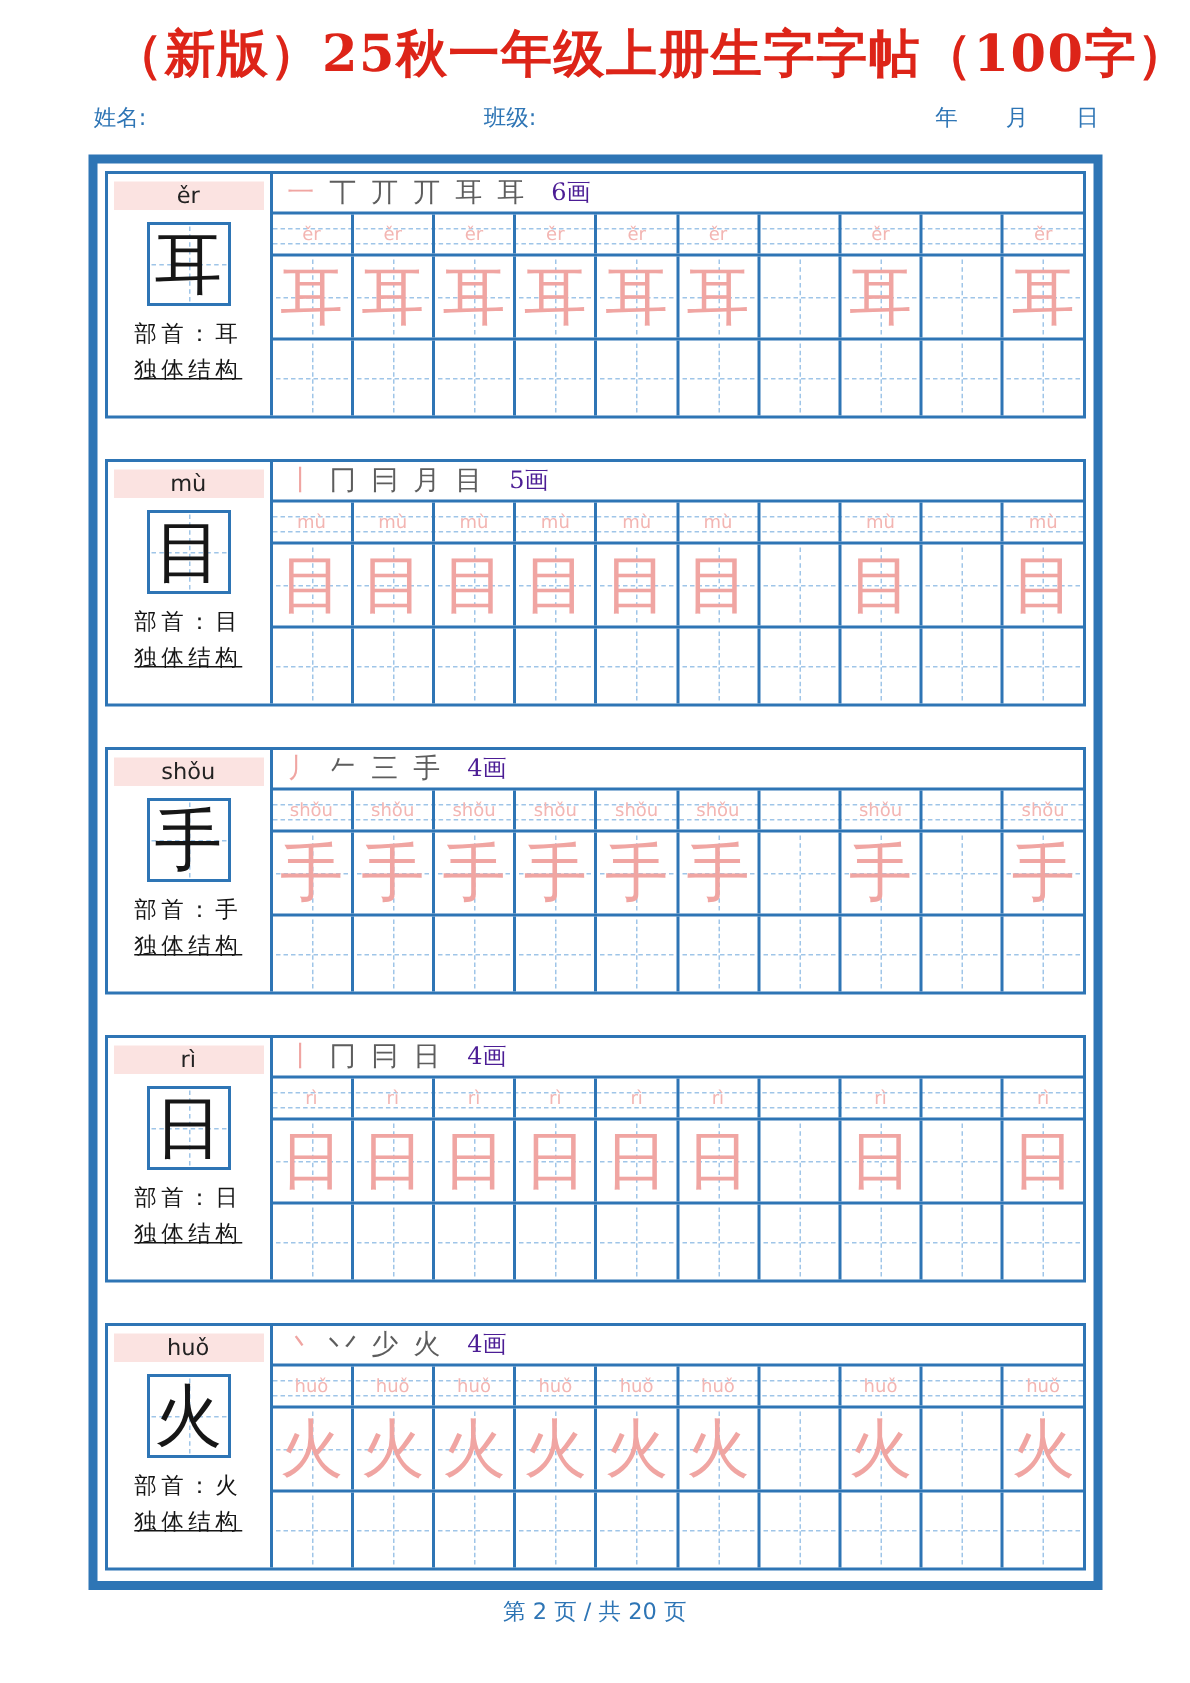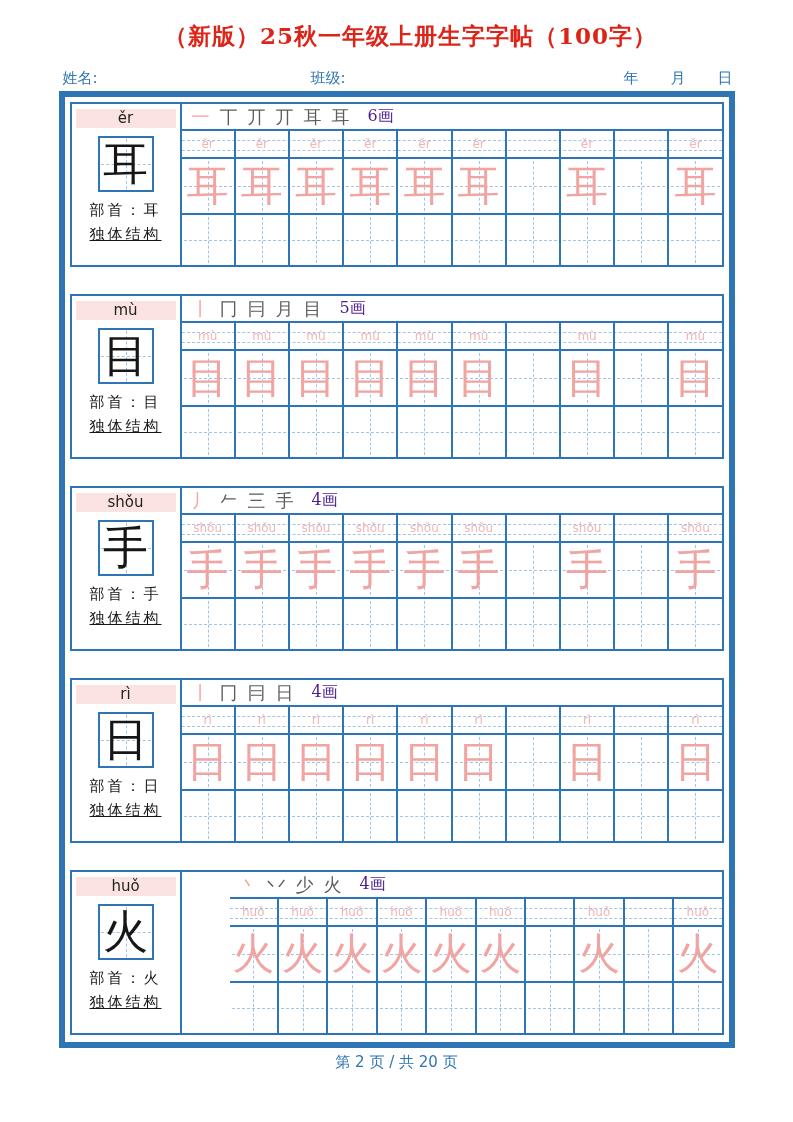--- a/index.html
+++ b/index.html
@@ -12,42 +12,42 @@
     --ink:#161616;
     --stroke-gray:#5d5d5d;
   }
   *{margin:0;padding:0;box-sizing:border-box;}
   html,body{background:#fff;}
   body{
     width:793px;height:1122px;position:relative;overflow:hidden;
     font-family:"DejaVu Sans","Liberation Sans",sans-serif;
   }
   .page-title{
-    padding-top:13px;text-align:center;
+    padding-top:13px;text-align:right;
     font-family:"DejaVu Serif","Liberation Serif",serif;
-    font-weight:bold;font-size:23px;line-height:46px;
+    font-weight:bold;font-size:34px;line-height:46px;
     color:var(--title-red);letter-spacing:1px;white-space:nowrap;padding-left:28px;
   }
   .header-row{
     width:676px;margin:8px auto 0;height:22px;position:relative;
     color:var(--line-blue);font-size:15px;line-height:22px;
   }
   .hdr-name{position:absolute;left:4px;}
-  .hdr-class{position:absolute;left:252px;}
+  .hdr-class{position:absolute;left:264px;}
   .hdr-date{position:absolute;right:2px;display:flex;gap:32px;}
   .frame{
-    width:676px;margin:2px auto 0;
+    width:676px;margin:14px auto 0;
     border:6px solid var(--line-blue);
     padding:5px 5px 7px;
   }
   .section{
     height:165px;border:2px solid var(--line-blue);
     display:flex;margin-bottom:27px;background:#fff;
   }
-  .section:last-child{margin-bottom:0;gap:48px;}
+  .section:last-child{margin-bottom:0;}
   
   .left-panel{
     width:110px;flex:none;border-right:2px solid var(--line-blue);
     text-align:center;
   }
   .pinyin-badge{
     margin:5px 4px 0;height:19px;line-height:19px;
     background:var(--badge-pink);color:#222;font-size:15px;
   }
   .char-box{

